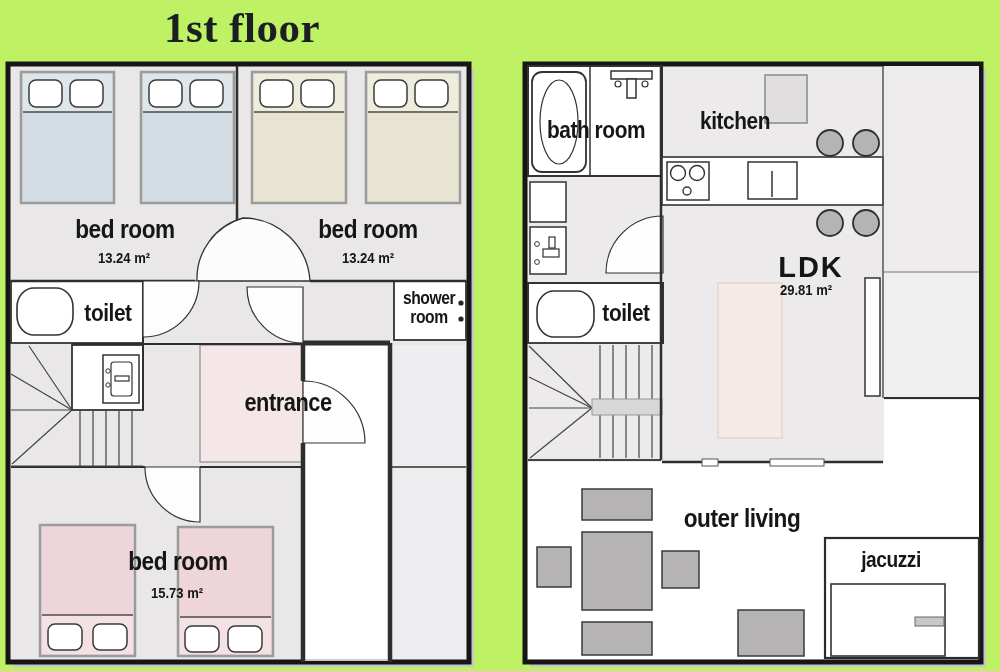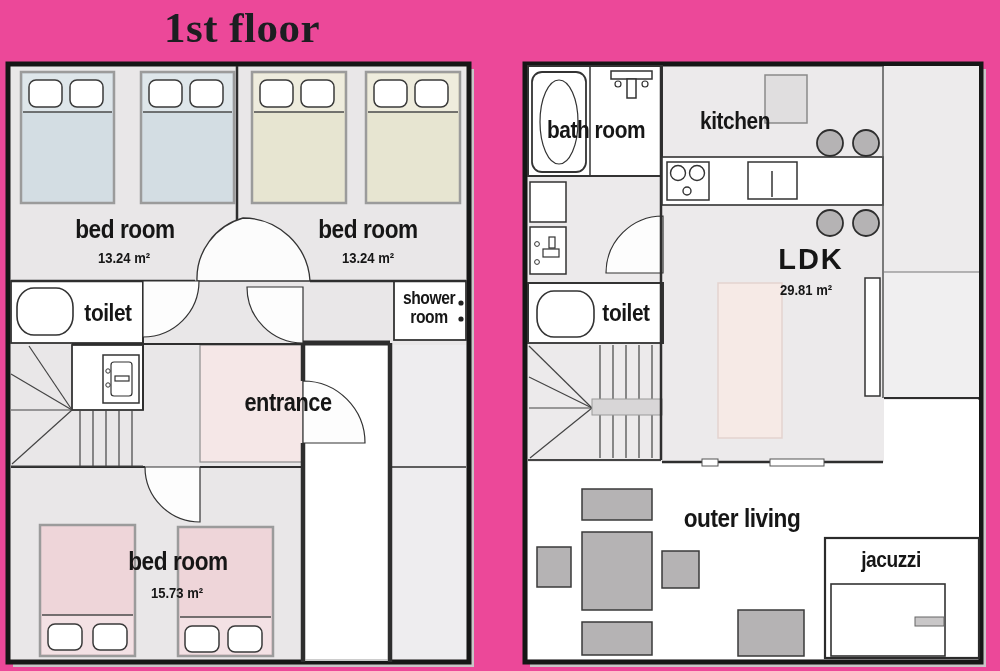--- a/index.html
+++ b/index.html
@@ -1,28 +1,28 @@
 <!DOCTYPE html>
 <html><head>
 <meta charset="utf-8">
 <style>
   html,body{margin:0;padding:0;background:#fff;}
-  .canvas{position:relative;width:1000px;height:671px;background:#ec4899;overflow:hidden;
+  .canvas{position:relative;width:1000px;height:671px;background:#bef264;overflow:hidden;
           font-family:"Liberation Sans",sans-serif;}
   .canvas svg{position:absolute;left:0;top:0;}
   .lbl{position:absolute;color:#161616;white-space:nowrap;
        transform:translate(-50%,-50%) scaleX(0.87);transform-origin:center;
        font-weight:bold;letter-spacing:-0.5px;text-align:center;}
   .title{font-family:"Liberation Serif",serif;font-size:43px;font-weight:bold;
          letter-spacing:0.5px;color:#1c1e21;transform:translate(-50%,-50%);}
   .room{font-size:26px;}
   .room-sm{font-size:24px;}
   .area{font-size:15px;letter-spacing:0;}
   .shower{font-size:18px;line-height:19px;}
-  .ldk{font-size:29px;letter-spacing:2px;transform:translate(-50%,-50%);}
+  .ldk{font-size:29px;letter-spacing:2px;transform:translate(-50%,-50%);margin-top:8px;}
   .jacuzzi{font-size:22px;}
 </style>
 </head>
 <body>
 
 <div class="canvas">
 
 <svg width="1000" height="671" viewBox="0 0 1000 671">
 
   <g>

